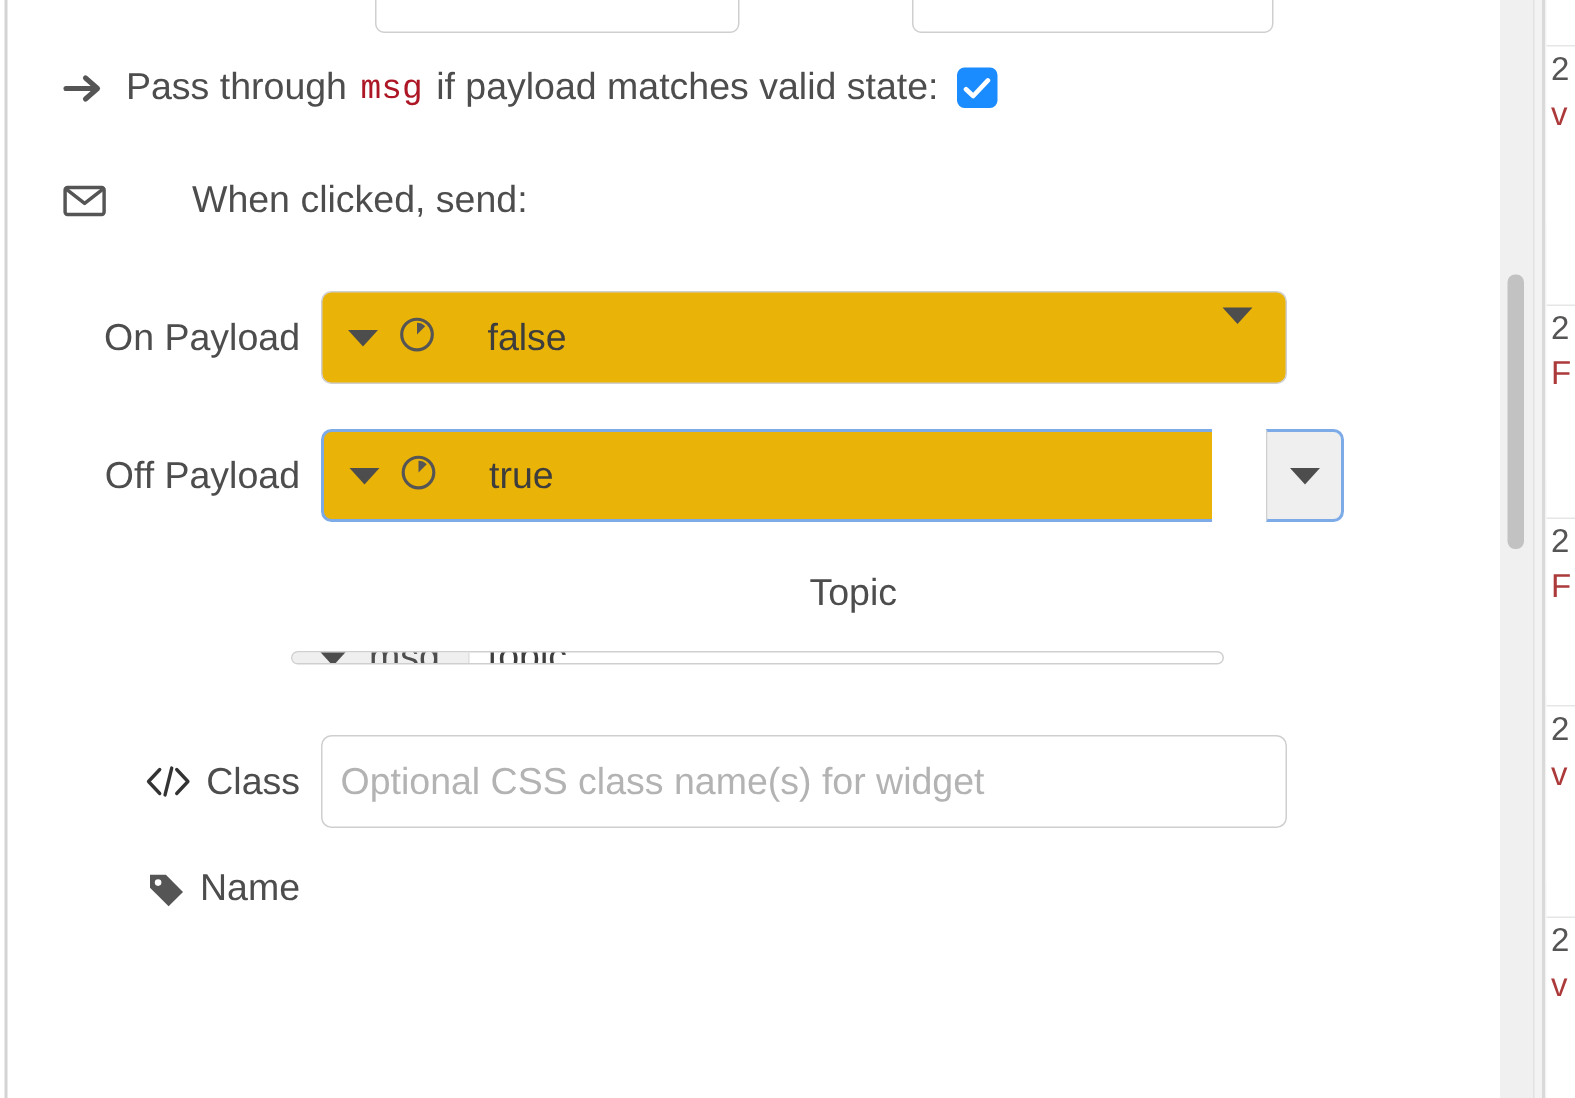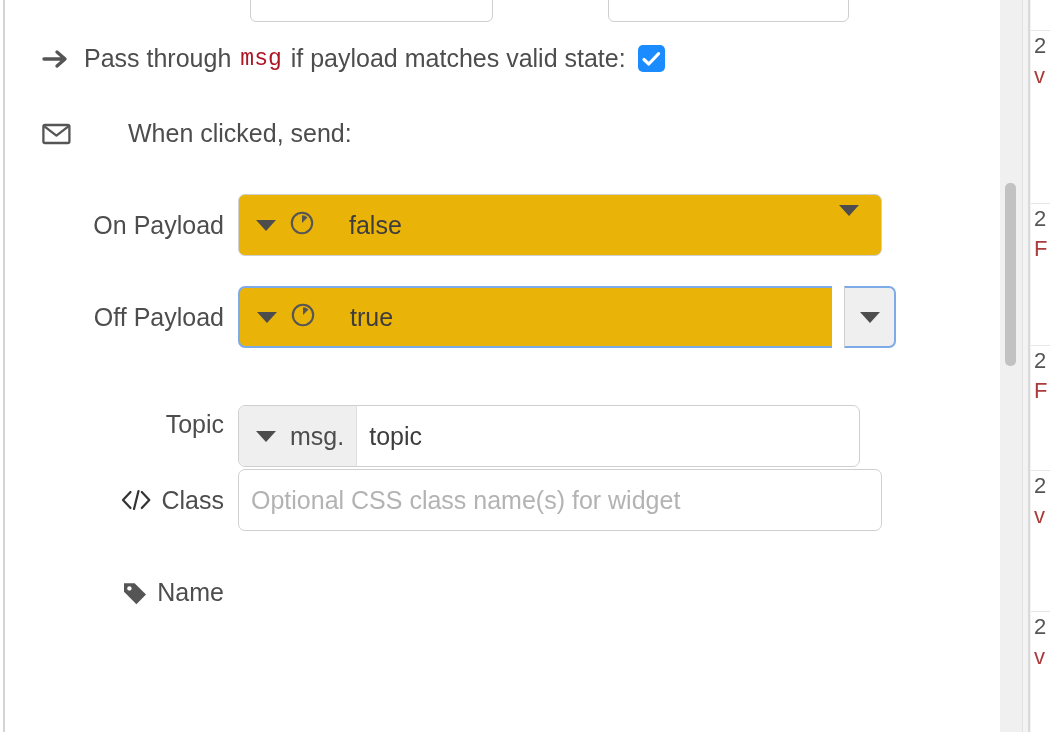--- a/index.html
+++ b/index.html
@@ -94,21 +94,21 @@
   .form-row {
     position: absolute;
     left: 0;
     width: 1010px;
     height: 62px;
     display: flex;
     align-items: center;
   }
 
   .form-label {
-    width: 238px;
+    width: 214px;
     text-align: right;
     padding-right: 14px;
     box-sizing: border-box;
     font-size: 25px;
     color: #4d4d4d;
     white-space: nowrap;
     display: flex;
     align-items: center;
     justify-content: flex-end;
     gap: 9px;
@@ -383,32 +383,32 @@
           </svg>
         </span>
       </span>
       <span class="ti-value">true</span>
     </div>
     <div class="expand-button" style="left:844px;">
       <span class="caret"></span>
     </div>
   </div>
 
-  <div class="form-row" style="top:393px;">
+  <div class="form-row" style="top:381px;flex-direction:column;">
     <div class="form-label">Topic</div>
     <div class="prefixed-field" style="width:622px;margin-top:24px;">
       <span class="pf-prefix">
         <span class="caret"></span>
         <span>msg.</span>
       </span>
       <span class="pf-value">topic</span>
     </div>
   </div>
 
-  <div class="form-row" style="top:469px;">
+  <div class="form-row" style="top:490px;">
     <div class="form-label">
       <span class="label-icon">
         <svg width="32" height="22" viewBox="0 0 32 22" aria-hidden="true">
           <path d="M10.5 3 L3 11 L10.5 19" fill="none" stroke="#333333" stroke-width="2.2" stroke-linecap="round" stroke-linejoin="round"></path>
           <path d="M14 20 L18.5 2" fill="none" stroke="#333333" stroke-width="2.2" stroke-linecap="round"></path>
           <path d="M21.8 3 L29.3 11 L21.8 19" fill="none" stroke="#333333" stroke-width="2.2" stroke-linecap="round" stroke-linejoin="round"></path>
         </svg>
       </span>
       <span>Class</span>
     </div>

